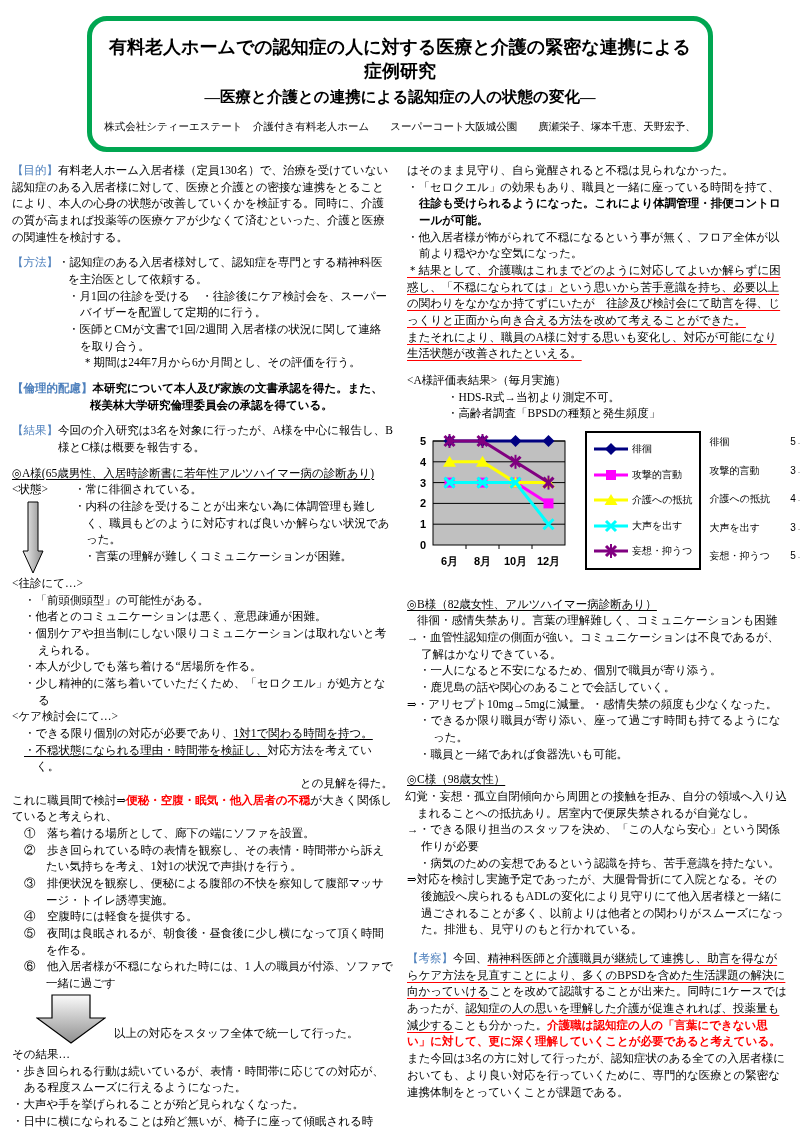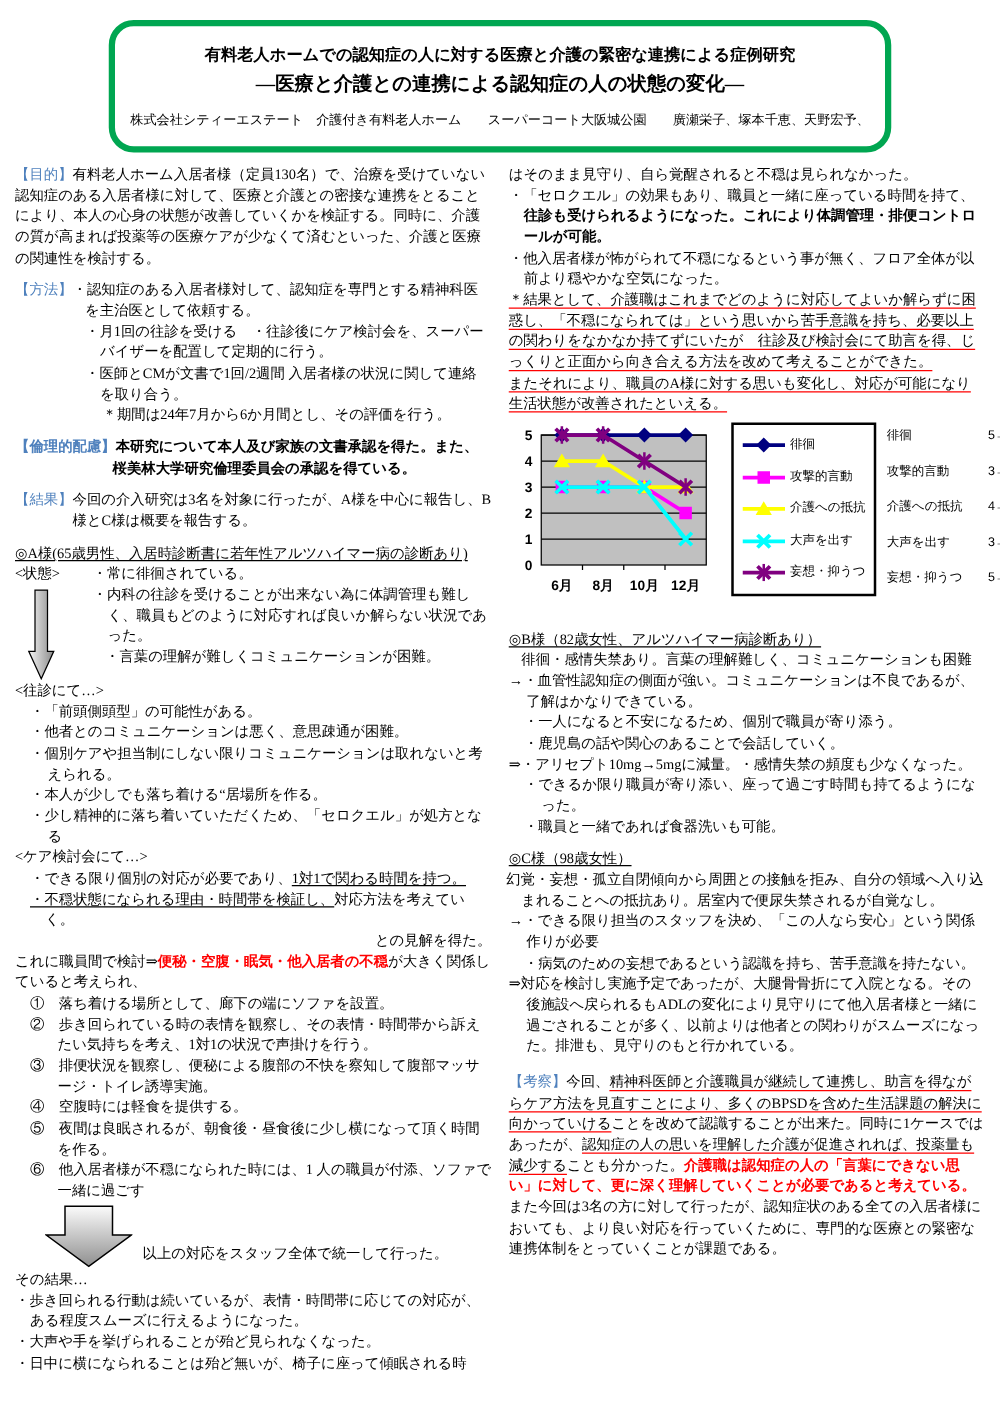--- a/index.html
+++ b/index.html
@@ -2,21 +2,21 @@
 <html><head>
 <meta charset="utf-8">
 <style>
   html,body{margin:0;padding:0;background:#fff;}
   body{width:800px;height:1132px;overflow:hidden;color:#000;
        font-family:"Liberation Serif","DejaVu Serif",serif;}
   .page{padding:8px 12px 0;}
   
   .header-box{width:596px;margin:8px auto 10px;border:5px solid #00a651;border-radius:20px;
               padding:14px 10px 10px;text-align:center;}
-  .title1{font-size:13px;font-weight:bold;}
+  .title1{font-size:18px;font-weight:bold;}
   .title2{font-size:15.5px;font-weight:bold;margin-top:4px;}
   .authors{font-size:10.5px;margin-top:9px;line-height:1.9;white-space:pre-wrap;}
   
   .columns{display:flex;gap:14px;}
   .col{width:50%;font-size:11.5px;line-height:1.45;}
   .sec{margin-bottom:9px;}
   .lbl{color:#4f81bd;margin-top:22px;}
   .hang{padding-left:12px;text-indent:-12px;}
   .ind56{padding-left:56px;}
   .ind56 > div{padding-left:12px;text-indent:-12px;}
@@ -165,20 +165,25 @@
     <div class="col">
 
       <div>
         <div>はそのまま見守り、自ら覚醒されると不穏は見られなかった。</div>
         <div class="hang"><span>・「セロクエル」の効果もあり、職員と一緒に座っている時間を持て、</span><span class="bold">往診も受けられるようになった。これにより体調管理・排便コントロールが可能。</span></div>
         <div class="hang">・他入居者様が怖がられて不穏になるという事が無く、フロア全体が以前より穏やかな空気になった。</div>
         <div><span class="u-red">＊結果として、介護職はこれまでどのように対応してよいか解らずに困惑し、「不穏になられては」という思いから苦手意識を持ち、必要以上の関わりをなかなか持てずにいたが　往診及び検討会にて助言を得、じっくりと正面から向き合える方法を改めて考えることができた。</span></div>
         <div><span class="u-red">またそれにより、職員のA様に対する思いも変化し、対応が可能になり生活状態が改善されたといえる。</span></div>
       </div>
 
+      <div class="sec" style="margin-top:10px;">
+        <div>&lt;A様評価表結果&gt;（毎月実施）</div>
+        <div style="padding-left:40px;">・HDS-R式→当初より測定不可。</div>
+        <div style="padding-left:40px;">・高齢者調査「BPSDの種類と発生頻度」</div>
+      </div>
 
       <div class="chart-row">
         <div id="chart-holder"><svg width="170" height="152">
               <rect x="26" y="10" width="132" height="104" fill="#c0c0c0" stroke="#000" stroke-width="1"></rect>
               <text x="19" y="118" text-anchor="end" font-size="11" font-weight="bold" font-family="Liberation Sans, sans-serif">0</text>
               <line x1="26" y1="93.2" x2="158" y2="93.2" stroke="#000" stroke-width="1"></line>
               <text x="19" y="97.2" text-anchor="end" font-size="11" font-weight="bold" font-family="Liberation Sans, sans-serif">1</text>
               <line x1="26" y1="72.4" x2="158" y2="72.4" stroke="#000" stroke-width="1"></line>
               <text x="19" y="76.4" text-anchor="end" font-size="11" font-weight="bold" font-family="Liberation Sans, sans-serif">2</text>
               <line x1="26" y1="51.6" x2="158" y2="51.6" stroke="#000" stroke-width="1"></line>

